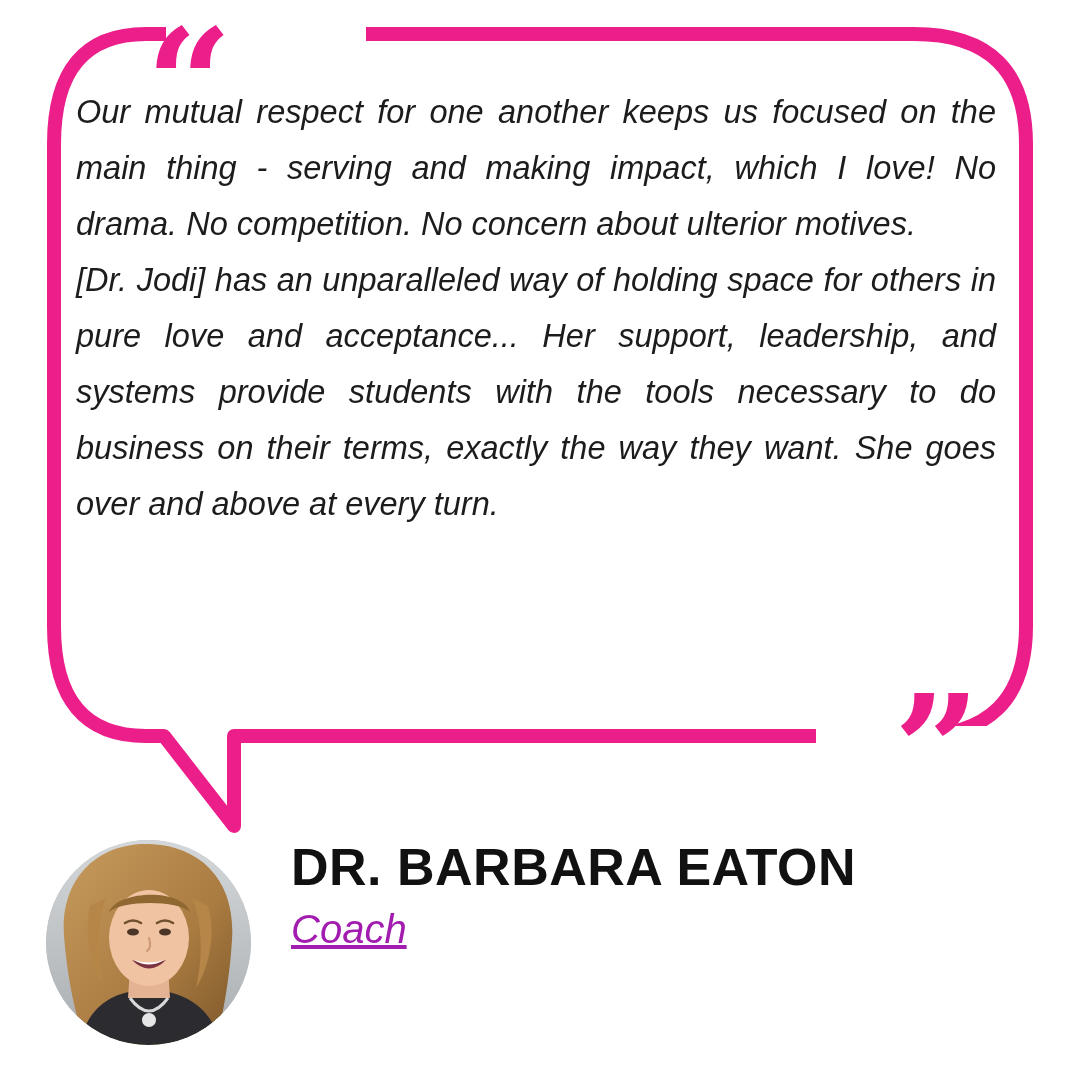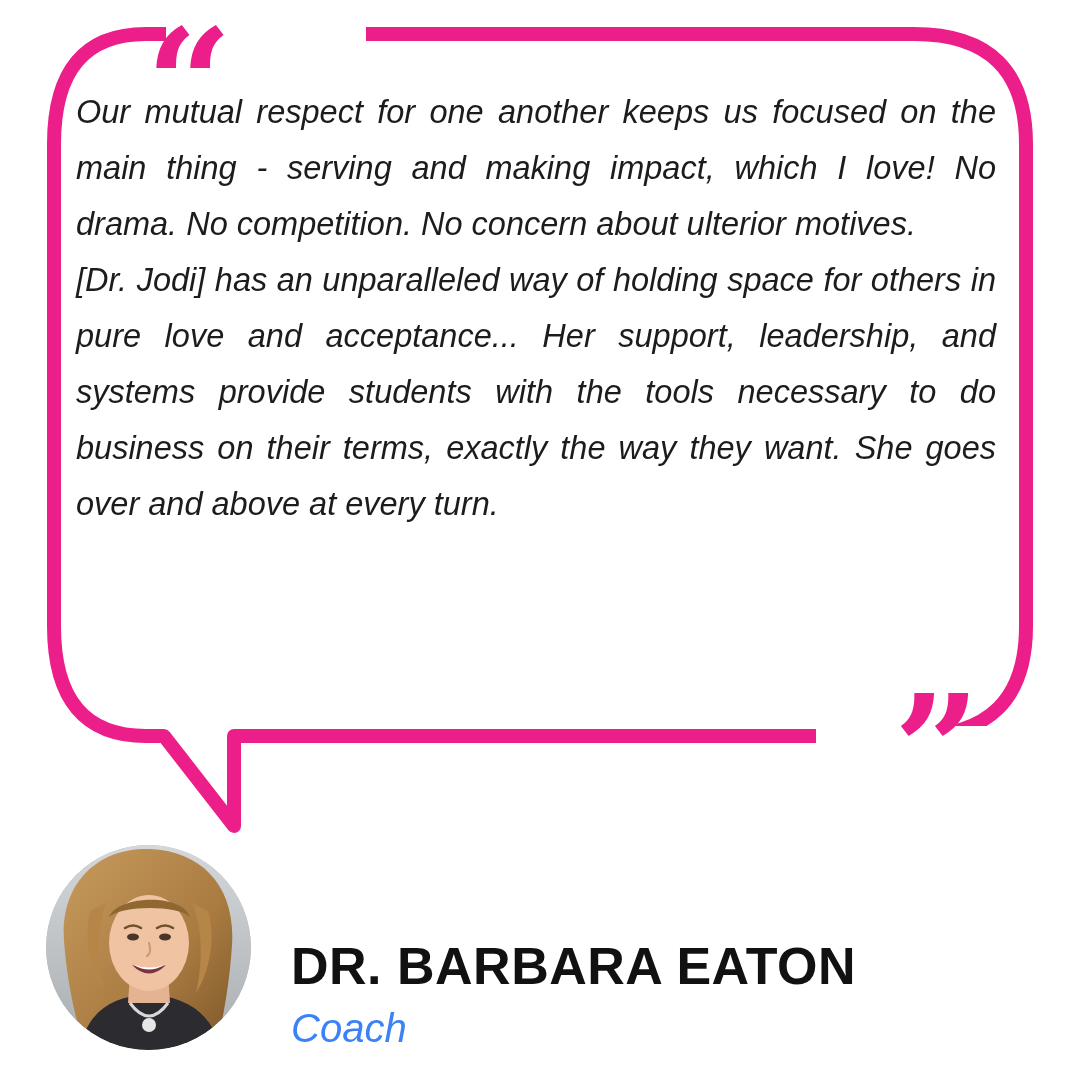--- a/index.html
+++ b/index.html
@@ -85,21 +85,21 @@
   }
 
   
   .attribution {
     position: absolute;
     left: 46px;
     top: 840px;
     width: 1000px;
     height: 210px;
     display: flex;
-    align-items: flex-end;
+    align-items: flex-start;
   }
 
   .avatar {
     width: 205px;
     height: 205px;
     border-radius: 50%;
     overflow: hidden;
     flex: 0 0 auto;
     position: relative;
     background: #b9bdc0;
@@ -122,23 +122,24 @@
     letter-spacing: 0.5px;
     color: #111111;
     line-height: 1.05;
     white-space: nowrap;
   }
 
   .person-role {
     font-family: "Liberation Sans", sans-serif;
     font-style: italic;
     font-size: 40px;
-    color: #3b82f6;
+    color: #a21caf;
     margin-top: 12px;
     line-height: 1.1;
+    text-decoration: underline;
   }
 </style>
 </head>
 <body>
 
 <div class="card">
 
   <div class="bubble-wrap">
     <svg class="bubble-svg" viewBox="0 0 988 810">
       <path d="M 100 8

